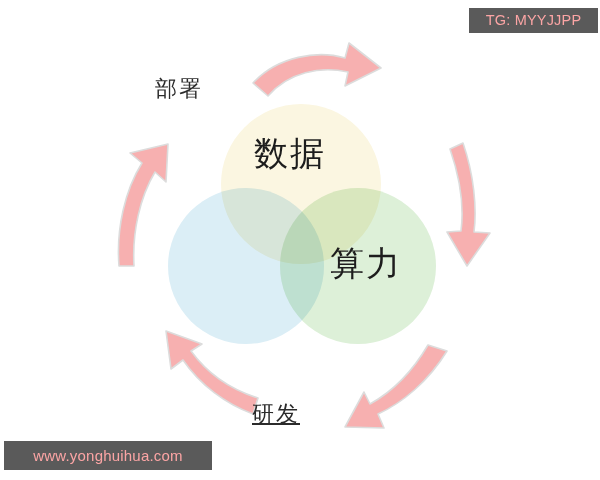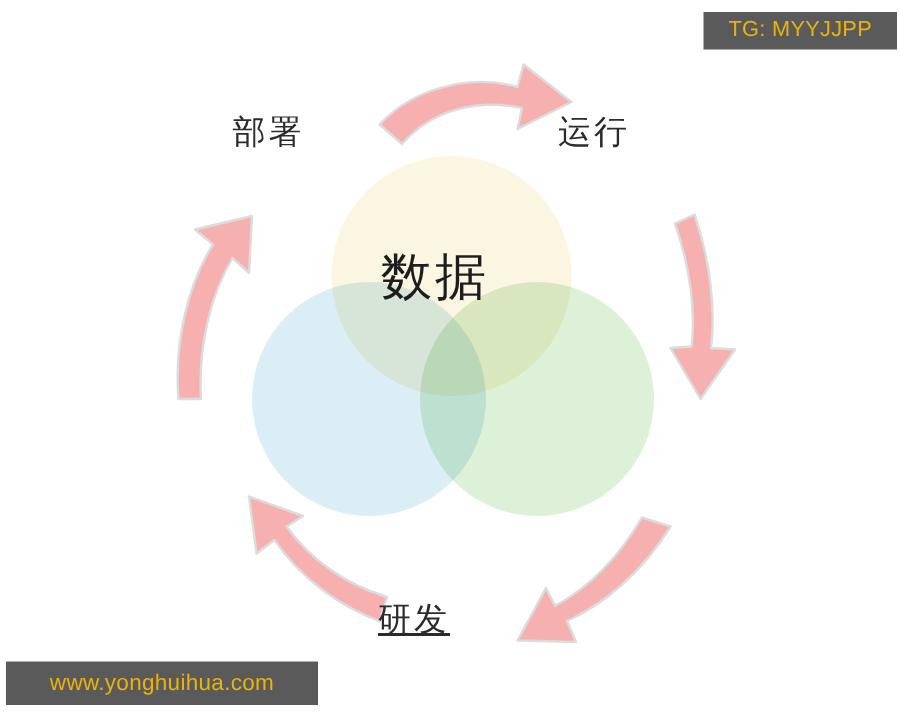--- a/index.html
+++ b/index.html
@@ -55,21 +55,20 @@
 
   
   .circle-label {
     position: absolute;
     color: #1d1d1d;
     font-size: 34px;
     font-weight: 400;
     letter-spacing: 2px;
     white-space: nowrap;
     line-height: 1;
-    margin-top: 32px;
   }
   #label-data        { left: 254px; top: 136px; }
   #label-algorithm   { left: 193px; top: 246px; }
   #label-compute     { left: 330px; top: 246px; }
 
   
   .cycle-label {
     position: absolute;
     color: #2b2b2b;
     font-size: 22px;
@@ -90,21 +89,21 @@
     top: 0;
     width: 600px;
     height: 480px;
     pointer-events: none;
   }
 
   
   .badge {
     position: absolute;
     background: #5a5a5a;
-    color: #eab308;
+    color: #fca5a5;
     font-family: "Liberation Sans", "DejaVu Sans", sans-serif;
     font-size: 15px;
     line-height: 1;
     letter-spacing: 0.2px;
     display: flex;
     align-items: center;
     justify-content: center;
   }
   #badge-tg {
     right: 2px;
@@ -186,24 +185,24 @@
 
   <div class="venn-layer">
     <div class="circle" id="circle-data"></div>
     <div class="circle" id="circle-algorithm"></div>
     <div class="circle" id="circle-compute"></div>
   </div>
 
   <div class="circle-label" id="label-data">数据</div>
 
 
+  <div class="circle-label" id="label-compute">算力</div>
 
   <div class="cycle-label" id="cycle-deploy">部署</div>
 
-  <div class="cycle-label" id="cycle-run">运行</div>
 
 
   <div class="cycle-label" id="cycle-rnd">研发</div>
 
 
   <div class="badge" id="badge-tg">TG: MYYJJPP</div>
 
   <div class="badge" id="badge-site">www.yonghuihua.com</div>
 
 </div>

